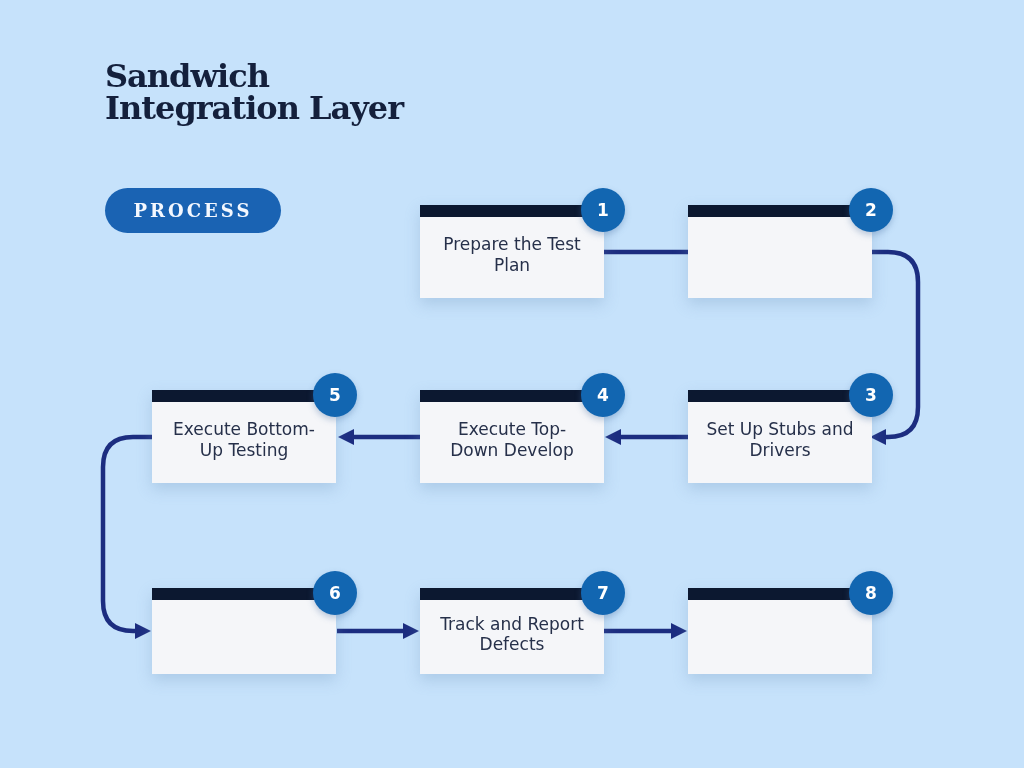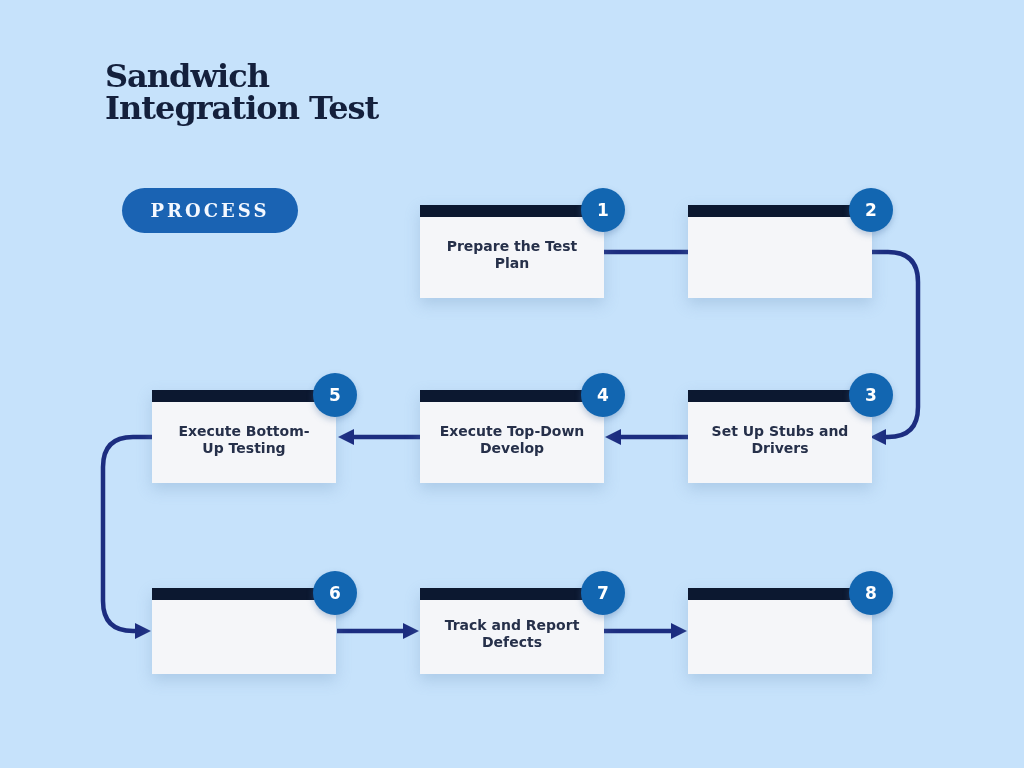--- a/index.html
+++ b/index.html
@@ -20,21 +20,21 @@
     font-family: "DejaVu Serif", serif;
     font-weight: 900;
     font-size: 32px;
     line-height: 1.0;
     letter-spacing: -1px;
     color: #14203c;
   }
 
   .badge {
     position: absolute;
-    left: 122px;
+    left: 105px;
     top: 188px;
     width: 176px;
     height: 45px;
     background: #1a63b3;
     border-radius: 23px;
     display: flex;
     align-items: center;
     justify-content: center;
     font-family: "DejaVu Serif", serif;
     font-weight: bold;
@@ -53,22 +53,22 @@
     height: 12px;
     background: #0c1830;
   }
   .card .body {
     height: calc(100% - 12px);
     display: flex;
     align-items: center;
     justify-content: center;
     text-align: center;
     padding: 2px 16px 8px 16px;
-    font-weight: bold;
-    font-size: 14px;
+    font-weight: normal;
+    font-size: 17px;
     line-height: 1.18;
     color: #26304a;
   }
   .card .num {
     position: absolute;
     top: -17px;
     left: 161px;
     width: 44px;
     height: 44px;
     border-radius: 50%;
@@ -105,21 +105,21 @@
   }
   .connectors polygon {
     fill: #1c2d80;
   }
 </style>
 </head>
 <body>
 
 <div class="title">
   <div>Sandwich</div>
-  <div>Integration Test</div>
+  <div>Integration Layer</div>
 </div>
 
 <div class="badge">
   <span>PROCESS</span>
 </div>
 
 <svg class="connectors" viewBox="0 0 1024 768" xmlns="http://www.w3.org/2000/svg">
 
   <path d="M 604 252 L 688 252"></path>
 

